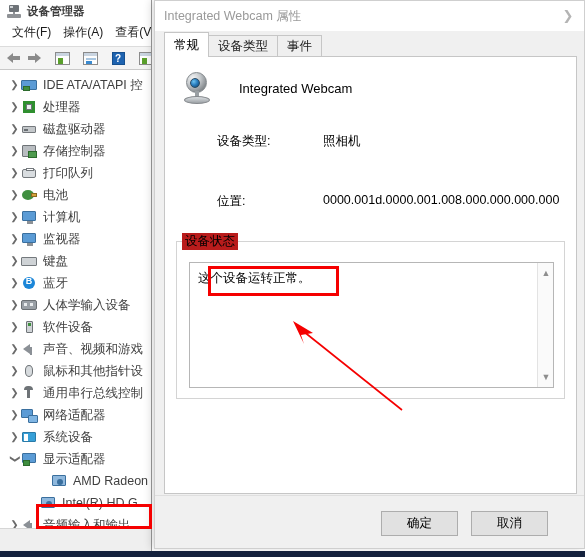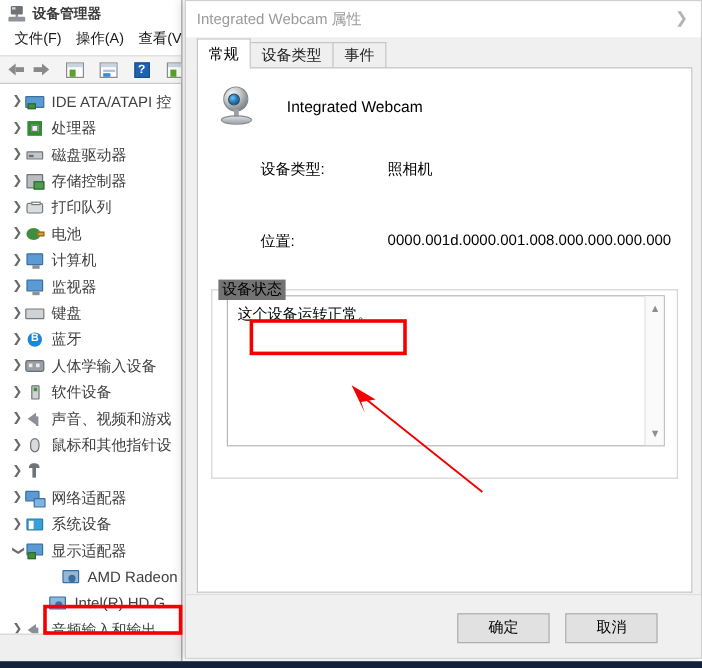--- a/index.html
+++ b/index.html
@@ -169,25 +169,25 @@
 
   .field-row{position:absolute;left:0;width:100%;height:26px;}
   .field-label{position:absolute;left:52px;font-size:12.5px;color:#000;white-space:nowrap;}
   .field-value{position:absolute;left:158px;font-size:12.5px;color:#000;white-space:nowrap;}
 
   #status-group{
     position:absolute;left:11px;top:184px;width:389px;height:158px;
     border:1px solid #d4d4d4;box-sizing:border-box;
   }
   #status-legend{
-    position:absolute;left:17px;top:176px;background:#737373;padding:0 3px;
+    position:absolute;left:17px;top:176px;background:#b91c1c;padding:0 3px;
     font-size:12.5px;color:#000;white-space:nowrap;z-index:2;
   }
   #status-box{
-    position:absolute;left:12px;top:4px;width:365px;height:126px;
+    position:absolute;left:12px;top:20px;width:365px;height:126px;
     border:1px solid #b6b6b6;background:#ffffff;box-sizing:border-box;
   }
   #status-text{
     position:absolute;left:8px;top:7px;font-size:12.5px;color:#000;white-space:nowrap;
   }
   #status-scroll{
     position:absolute;right:0;top:0;width:16px;height:124px;background:#fafafa;
     border-left:1px solid #e3e3e3;box-sizing:border-box;
   }
   .sb-arrow{
@@ -381,20 +381,21 @@
         <span class="ticon">
           <span class="ic-mouse"></span>
         </span>
         <span class="tlabel">鼠标和其他指针设</span>
       </div>
       <div class="tnode" style="padding-left: 8px;">
         <span class="tchev">❯</span>
         <span class="ticon">
           <span class="ic-usb"></span>
         </span>
+        <span class="tlabel">通用串行总线控制</span>
       </div>
       <div class="tnode" style="padding-left: 8px;">
         <span class="tchev">❯</span>
         <span class="ticon">
           <span class="ic-net"></span>
         </span>
         <span class="tlabel">网络适配器</span>
       </div>
       <div class="tnode" style="padding-left: 8px;">
         <span class="tchev">❯</span>

